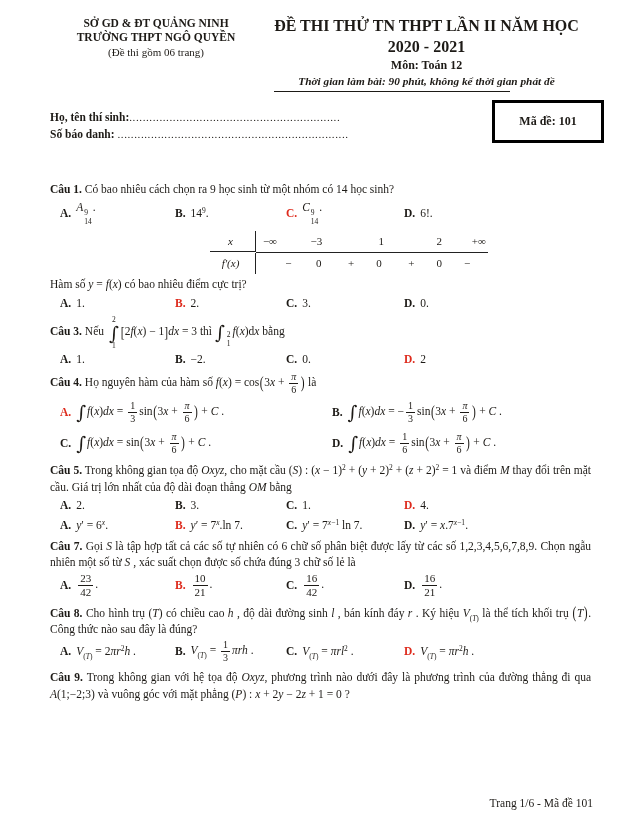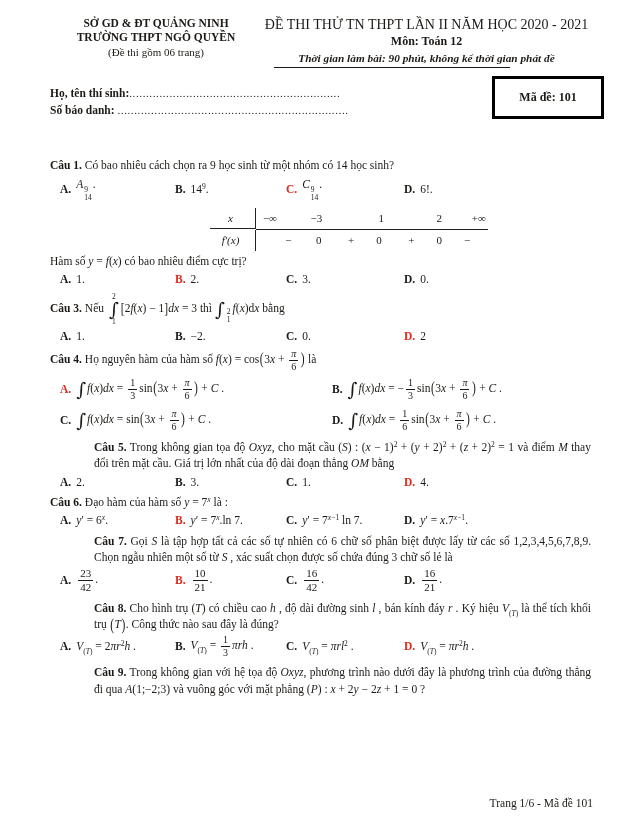--- a/index.html
+++ b/index.html
@@ -10,42 +10,42 @@
     font-size:11.5px;line-height:1.42;
     padding:16px 51px 0 50px;
   }
   .b{font-weight:bold;}
   
   .header{display:flex;}
   .h-left{width:212px;text-align:center;line-height:1.25;}
   .h-left .l1,.h-left .l2{font-weight:bold;font-size:11.5px;}
   .h-left .l3{font-size:11px;margin-top:1px;}
   .h-right{flex:1;text-align:center;line-height:1.3;}
-  .h-right .t1{font-weight:normal;font-size:14px;}
+  .h-right .t1{font-weight:bold;font-size:16px;}
   .h-right .t2{font-weight:bold;font-size:12px;}
   .h-right .t3{font-weight:bold;font-style:italic;font-size:11.3px;margin-top:1px;}
   .t3u{height:0;border-bottom:1.6px solid #1d1a16;width:236px;margin:2px 0 0 12px;}
   
   .student{margin-top:17px;position:relative;}
   .s-line{line-height:17px;white-space:nowrap;}
   .dots{display:inline-block;overflow:hidden;white-space:nowrap;vertical-align:bottom;letter-spacing:.6px;font-size:11px;}
   .dots1{width:212px;}
   .dots2{width:232px;}
   .code-box{
     position:absolute;left:442px;top:-9px;width:106px;height:37px;
     border:3px solid #000;display:flex;align-items:center;justify-content:center;
     font-weight:bold;font-size:12px;
   }
   
   .qs{margin-top:38px;}
   .q{margin:0;}
   .q2{margin-top:5px}.q3{margin-top:5px}.q4{margin-top:2px}.q5{margin-top:7px}
   .q6{margin-top:4px}.q7{margin-top:4px}.q8{margin-top:6px}.q9{margin-top:6px}
   .stem{margin:0;}
-  .just{text-align:justify;margin-left:44px;}
+  .just{text-align:justify;}
   .qn{font-weight:bold;}
   .arow{display:grid;grid-template-columns:115px 111px 118px 1fr;padding-left:10px;margin:2px 0 4px;align-items:center;}
   .arow2{grid-template-columns:272px 1fr;margin:5px 0 7px;}
   .ans{display:flex;align-items:center;}
   .al{font-weight:bold;margin-right:5px;}
   .red{color:#de2b1d;}
   .ab{white-space:nowrap;}
   
   sup{font-size:7.5px;vertical-align:4.5px;line-height:0;}
   sub{font-size:7.5px;vertical-align:-3px;line-height:0;}
@@ -269,21 +269,20 @@
             <span class="ab">1.</span>
           </div>
         <div class="ans">
             <span class="al red">D.</span>
             <span class="ab">4.</span>
           </div>
       </div>
     </div>
 
     <div class="q q6">
-      <p class="stem"><b class="qn">Câu 6.</b> <span>Đạo hàm của hàm số <i>y</i> = 7<sup><i>x</i></sup> là :</span></p>
       <div class="arow">
         <div class="ans">
             <span class="al">A.</span>
             <span class="ab"><i>y</i>′ = 6<sup><i>x</i></sup>.</span>
           </div>
         <div class="ans">
             <span class="al red">B.</span>
             <span class="ab"><i>y</i>′ = 7<sup><i>x</i></sup>.ln 7.</span>
           </div>
         <div class="ans">

